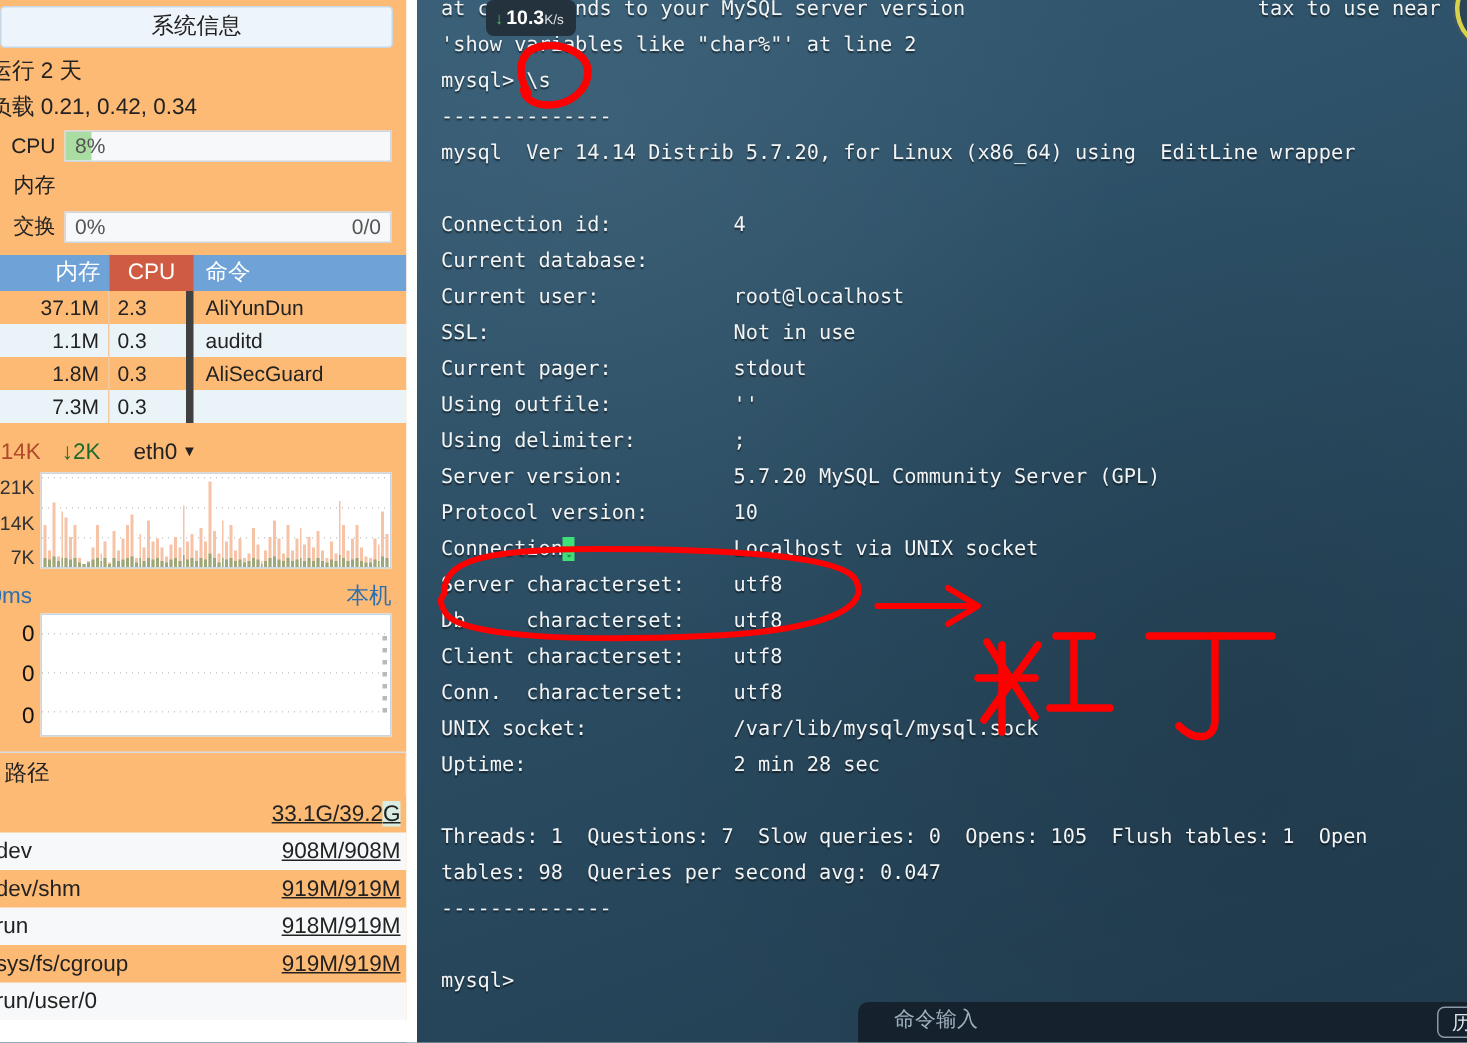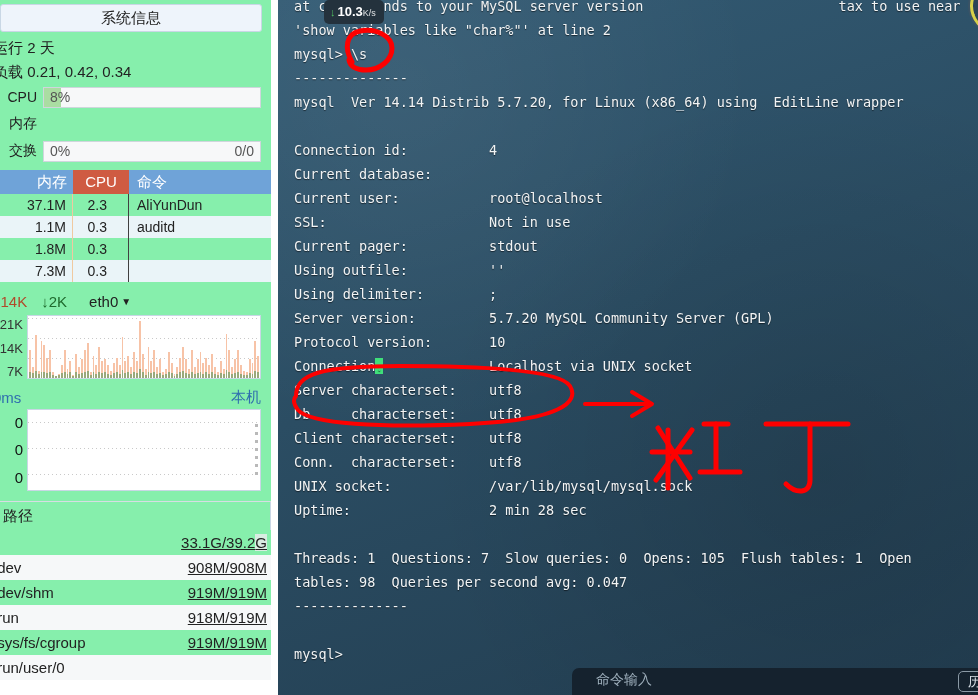--- a/index.html
+++ b/index.html
@@ -6,21 +6,21 @@
   body{
     width:978px;height:695px;overflow:hidden;
     font-family:"Liberation Sans","DejaVu Sans",sans-serif;
     background:#ffffff;
   }
   #root{position:relative;width:978px;height:695px;overflow:hidden;}
 
   
   #left-panel{
     position:absolute;left:0;top:0;width:271px;height:680px;
-    background:#86efac;overflow:hidden;
+    background:#fdba74;overflow:hidden;
     font-size:13px;color:#333;
   }
   .lp-inner{position:absolute;left:-9px;top:0;width:280px;}
 
   
   .sysinfo-title{
     margin:4px 9px 4px 9px;height:26px;line-height:26px;
     background:#eef4fb;border:1px solid #c9d7e5;border-radius:3px;
     text-align:center;font-size:15px;color:#222;
   }
@@ -40,21 +40,21 @@
 
   
   .proc{margin-top:6px;}
   .proc-head{display:flex;height:24px;line-height:24px;background:#6fa3d8;color:#fff;font-size:15px;}
   .ph-mem{width:82px;text-align:right;padding-right:6px;box-sizing:border-box;}
   .ph-cpu{width:56px;text-align:center;background:#cf5b42;box-sizing:border-box;}
   .ph-cmd{flex:1;padding-left:8px;box-sizing:border-box;}
   .proc-row{display:flex;height:22px;line-height:22px;font-size:14px;color:#222;}
   .proc-row.alt{background:#eaf4f8;}
   .pr-mem{width:82px;text-align:right;padding-right:6px;box-sizing:border-box;border-right:1px solid #f0c9a0;}
-  .pr-cpu{width:56px;text-align:right;padding-right:21px;box-sizing:border-box;border-right:1px solid #404040;}
+  .pr-cpu{width:56px;text-align:center;padding-right:21px;box-sizing:border-box;border-right:5px solid #404040;}
   .pr-cmd{flex:1;padding-left:8px;box-sizing:border-box;}
 
   
   .net-head{display:flex;align-items:center;height:26px;margin-top:6px;padding-left:2px;font-size:15px;}
   .arrow-up{color:#b04a2a;font-weight:bold;}
   .net-up{color:#b04a2a;margin-right:14px;}
   .arrow-dn{color:#1f6b2e;font-weight:bold;}
   .net-dn{color:#1f6b2e;margin-right:22px;}
   .iface{color:#222;}
   .caret{display:inline-block;margin-left:3px;font-size:10px;color:#222;vertical-align:middle;}
@@ -210,20 +210,21 @@
               <div class="pr-cmd">AliYunDun</div>
             </div>
             <div class="proc-row alt">
               <div class="pr-mem">1.1M</div>
               <div class="pr-cpu">0.3</div>
               <div class="pr-cmd">auditd</div>
             </div>
             <div class="proc-row">
               <div class="pr-mem">1.8M</div>
               <div class="pr-cpu">0.3</div>
+              <div class="pr-cmd">AliSecGuard</div>
             </div>
             <div class="proc-row alt">
               <div class="pr-mem">7.3M</div>
               <div class="pr-cpu">0.3</div>
             </div>
           </div>
       </div>
 
       <div class="net-head">
         <span class="arrow-up">↑</span>

